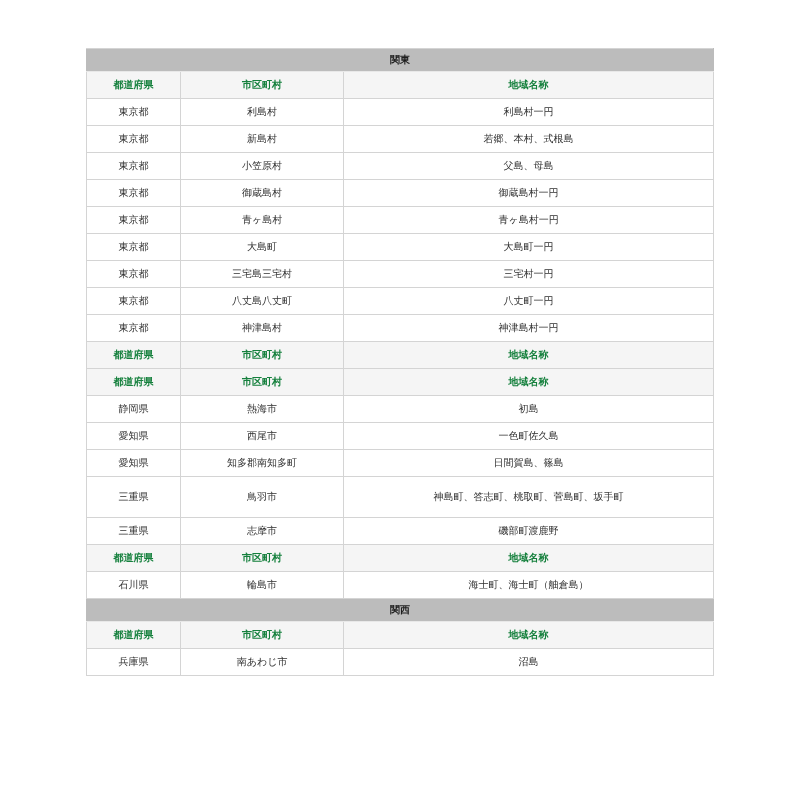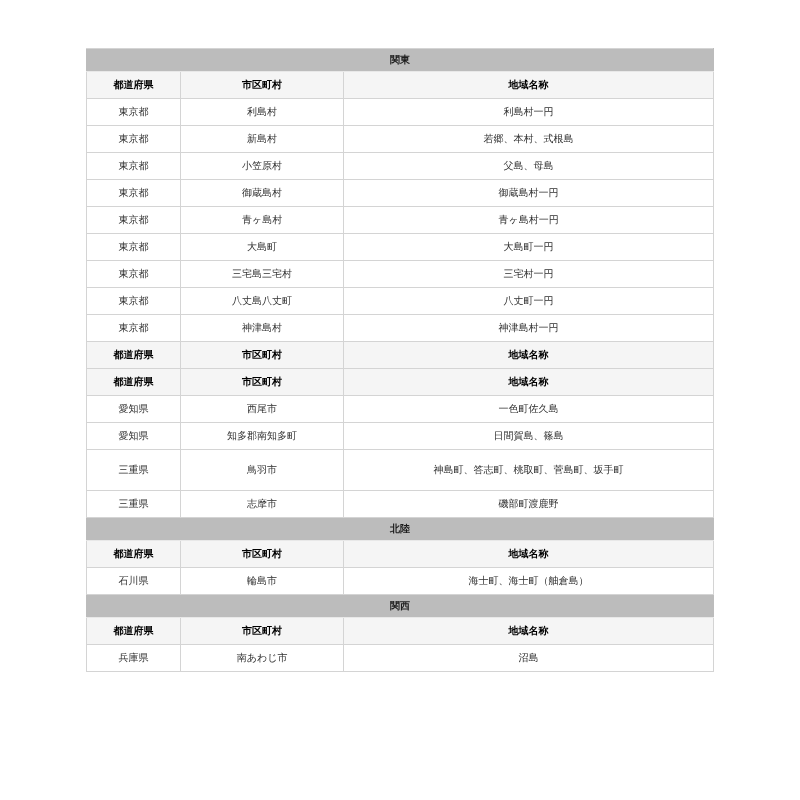--- a/index.html
+++ b/index.html
@@ -46,21 +46,21 @@
     border-bottom:1px solid #e8e8e8;
     font-weight:bold;
     text-align:center;
     height:22px;
     color:#1d1d1d;
   }
   .region-table th{
     background:var(--header-bg);
     font-weight:bold;
     text-align:center;
-    color:#000000;
+    color:#15803d;
   }
   .region-table tr.data-row td{
     background:#ffffff;
     text-align:center;
   }
   .region-table tr.data-row.tall td{
     height:40px;
   }
 </style>
 </head>
@@ -131,41 +131,43 @@
           <th>都道府県</th>
           <th>市区町村</th>
           <th>地域名称</th>
         </tr>
         <tr class="header-row">
           <th>都道府県</th>
           <th>市区町村</th>
           <th>地域名称</th>
         </tr>
         <tr class="data-row">
+          <td>静岡県</td>
+          <td>熱海市</td>
+          <td>初島</td>
+        </tr>
+        <tr class="data-row">
           <td>愛知県</td>
           <td>西尾市</td>
           <td>一色町佐久島</td>
         </tr>
         <tr class="data-row">
           <td>愛知県</td>
           <td>知多郡南知多町</td>
           <td>日間賀島、篠島</td>
         </tr>
         <tr class="data-row tall">
           <td>三重県</td>
           <td>鳥羽市</td>
           <td>神島町、答志町、桃取町、菅島町、坂手町</td>
         </tr>
         <tr class="data-row">
           <td>三重県</td>
           <td>志摩市</td>
           <td>磯部町渡鹿野</td>
-        </tr>
-        <tr class="section-row">
-          <td colspan="3" class="section-band">北陸</td>
         </tr>
         <tr class="header-row">
           <th>都道府県</th>
           <th>市区町村</th>
           <th>地域名称</th>
         </tr>
         <tr class="data-row">
           <td>石川県</td>
           <td>輪島市</td>
           <td>海士町、海士町（舳倉島）</td>

